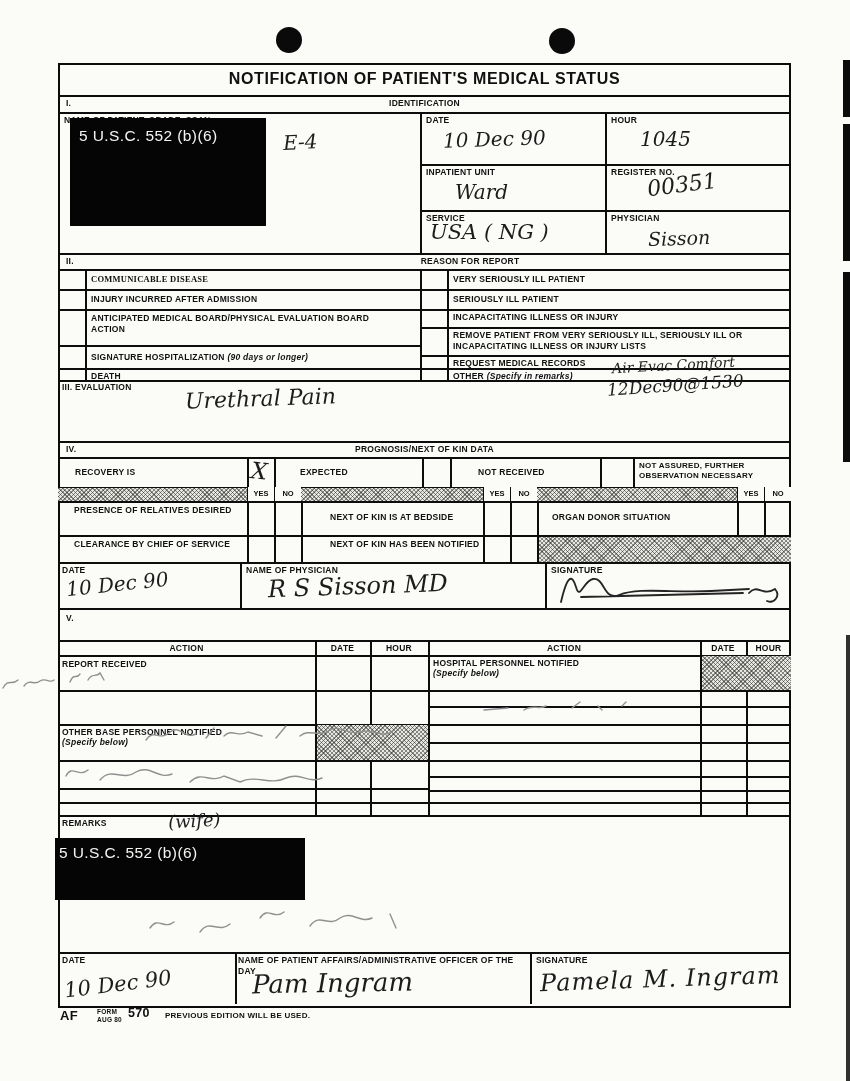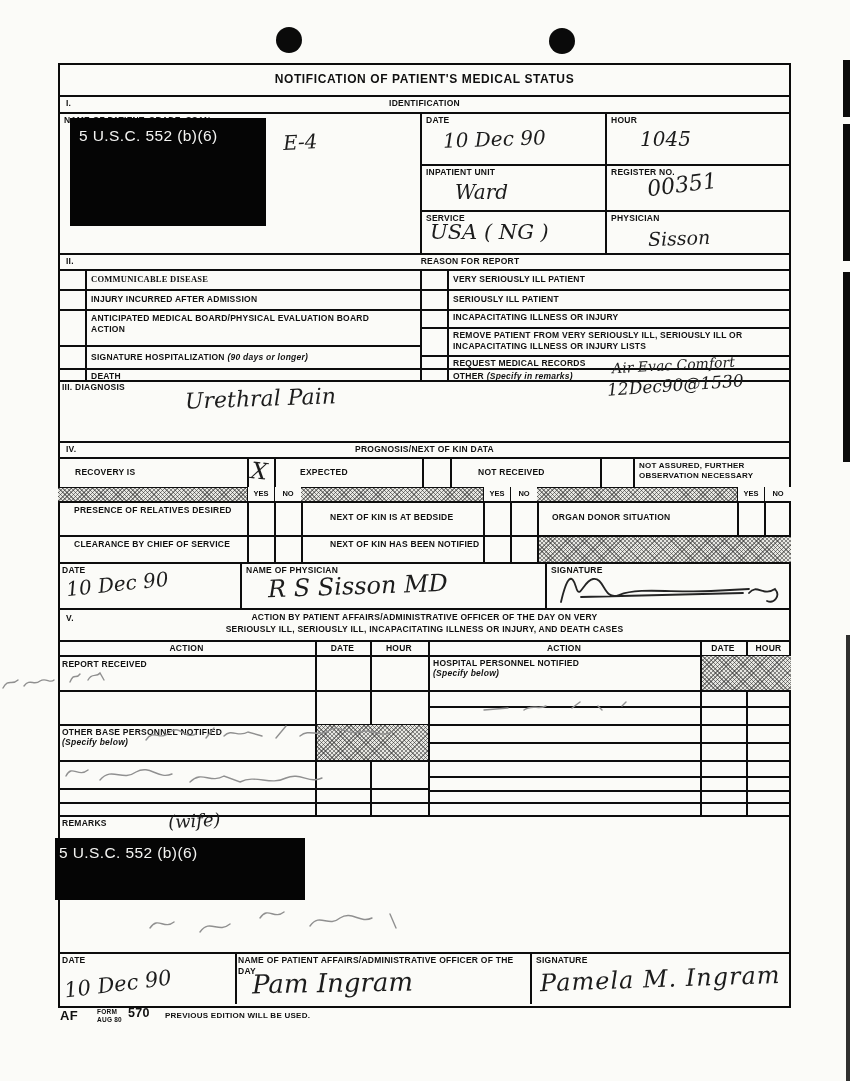--- a/index.html
+++ b/index.html
@@ -33,21 +33,21 @@
   <span class="punch" style="left:276px;top:27px;"></span>
   <span class="punch" style="left:549px;top:28px;"></span>
 
   <i class="edge" style="left:843px;top:60px;width:7px;height:57px;"></i>
   <i class="edge" style="left:843px;top:124px;width:7px;height:137px;"></i>
   <i class="edge" style="left:843px;top:272px;width:7px;height:190px;"></i>
   <i class="edge" style="left:846px;top:635px;width:4px;height:446px;opacity:.85;"></i>
 
   <div class="frame" style="left:58px;top:63px;width:729px;height:941px;"></div>
 
-  <div class="lbl ctr" style="left:58px;top:63px;width:733px;line-height:32px;font-size:12px;letter-spacing:.6px;">NOTIFICATION OF PATIENT'S MEDICAL STATUS</div>
+  <div class="lbl ctr" style="left:58px;top:63px;width:733px;line-height:32px;font-size:16px;letter-spacing:.6px;">NOTIFICATION OF PATIENT'S MEDICAL STATUS</div>
   <i class="ln" style="left:58px;top:95px;width:733px;height:2px;"></i>
 
   <div class="lbl" style="left:66px;top:98px;">I.</div>
   <div class="lbl ctr" style="left:58px;top:98px;width:733px;">IDENTIFICATION</div>
   <i class="ln" style="left:58px;top:112px;width:733px;height:2px;"></i>
 
   <i class="ln" style="left:420px;top:112px;width:2px;height:141px;"></i>
   <i class="ln" style="left:605px;top:112px;width:2px;height:141px;"></i>
   <i class="ln" style="left:420px;top:164px;width:371px;height:2px;"></i>
   <i class="ln" style="left:420px;top:210px;width:371px;height:2px;"></i>
@@ -98,21 +98,21 @@
 
   <div class="lbl" style="left:453px;top:274px;">VERY SERIOUSLY ILL PATIENT</div>
   <div class="lbl" style="left:453px;top:294px;">SERIOUSLY ILL PATIENT</div>
   <div class="lbl" style="left:453px;top:312px;">INCAPACITATING ILLNESS OR INJURY</div>
   <div class="lbl" style="left:453px;top:330px;width:330px;">REMOVE PATIENT FROM VERY SERIOUSLY ILL, SERIOUSLY ILL OR INCAPACITATING ILLNESS OR INJURY LISTS</div>
   <div class="lbl" style="left:453px;top:358px;">REQUEST MEDICAL RECORDS</div>
   <div class="lbl" style="left:453px;top:371px;"><span>OTHER</span> <span class="it">(Specify in remarks)</span></div>
   <div class="hw" style="left:612px;top:357px;font-size:14px;transform:rotate(-3deg);">Air Evac Comfort</div>
 
   <i class="ln" style="left:58px;top:380px;width:733px;height:2px;"></i>
-  <div class="lbl" style="left:62px;top:382px;">III. DIAGNOSIS</div>
+  <div class="lbl" style="left:62px;top:382px;">III. EVALUATION</div>
   <div class="hw" style="left:185px;top:386px;font-size:22px;transform:rotate(-2deg);">Urethral Pain</div>
   <div class="hw" style="left:607px;top:375px;font-size:17px;transform:rotate(-4deg);">12Dec90@1530</div>
 
   <i class="ln" style="left:58px;top:441px;width:733px;height:2px;"></i>
   <div class="lbl" style="left:66px;top:444px;">IV.</div>
   <div class="lbl ctr" style="left:58px;top:444px;width:733px;">PROGNOSIS/NEXT OF KIN DATA</div>
   <i class="ln" style="left:58px;top:457px;width:733px;height:2px;"></i>
 
   <i class="ln" style="left:247px;top:457px;width:2px;height:30px;"></i>
   <i class="ln" style="left:274px;top:457px;width:2px;height:30px;"></i>
@@ -165,22 +165,20 @@
   <div class="hw" style="left:268px;top:572px;font-size:24px;transform:rotate(-2deg);">R S Sisson MD</div>
   <div class="lbl" style="left:551px;top:565px;">SIGNATURE</div>
   <div class="scb ink" style="left:553px;top:568px;">
     <svg width="230" height="40" viewBox="0 0 230 40">
         <path d="M8 34 C14 8 19 5 23 19 C27 33 30 13 40 11 C52 9 50 33 66 27 C86 19 120 25 158 23 L196 21 M28 29 L190 25 M196 25 C204 15 210 29 222 21 C228 28 221 36 214 33"></path>
       </svg>
   </div>
 
   <i class="ln" style="left:58px;top:608px;width:733px;height:2px;"></i>
   <div class="lbl" style="left:66px;top:613px;">V.</div>
-  <div class="lbl ctr" style="left:58px;top:612px;width:733px;">ACTION BY PATIENT AFFAIRS/ADMINISTRATIVE OFFICER OF THE DAY ON VERY</div>
-  <div class="lbl ctr" style="left:58px;top:624px;width:733px;">SERIOUSLY ILL, SERIOUSLY ILL, INCAPACITATING ILLNESS OR INJURY, AND DEATH CASES</div>
   <i class="ln" style="left:58px;top:640px;width:733px;height:2px;"></i>
 
   <div class="lbl ctr" style="left:58px;top:643px;width:257px;">ACTION</div>
   <div class="lbl ctr" style="left:315px;top:643px;width:55px;">DATE</div>
   <div class="lbl ctr" style="left:370px;top:643px;width:58px;">HOUR</div>
   <div class="lbl ctr" style="left:428px;top:643px;width:272px;">ACTION</div>
   <div class="lbl ctr" style="left:700px;top:643px;width:46px;">DATE</div>
   <div class="lbl ctr" style="left:746px;top:643px;width:45px;">HOUR</div>
   <i class="ln" style="left:58px;top:655px;width:733px;height:1.5px;"></i>
 

